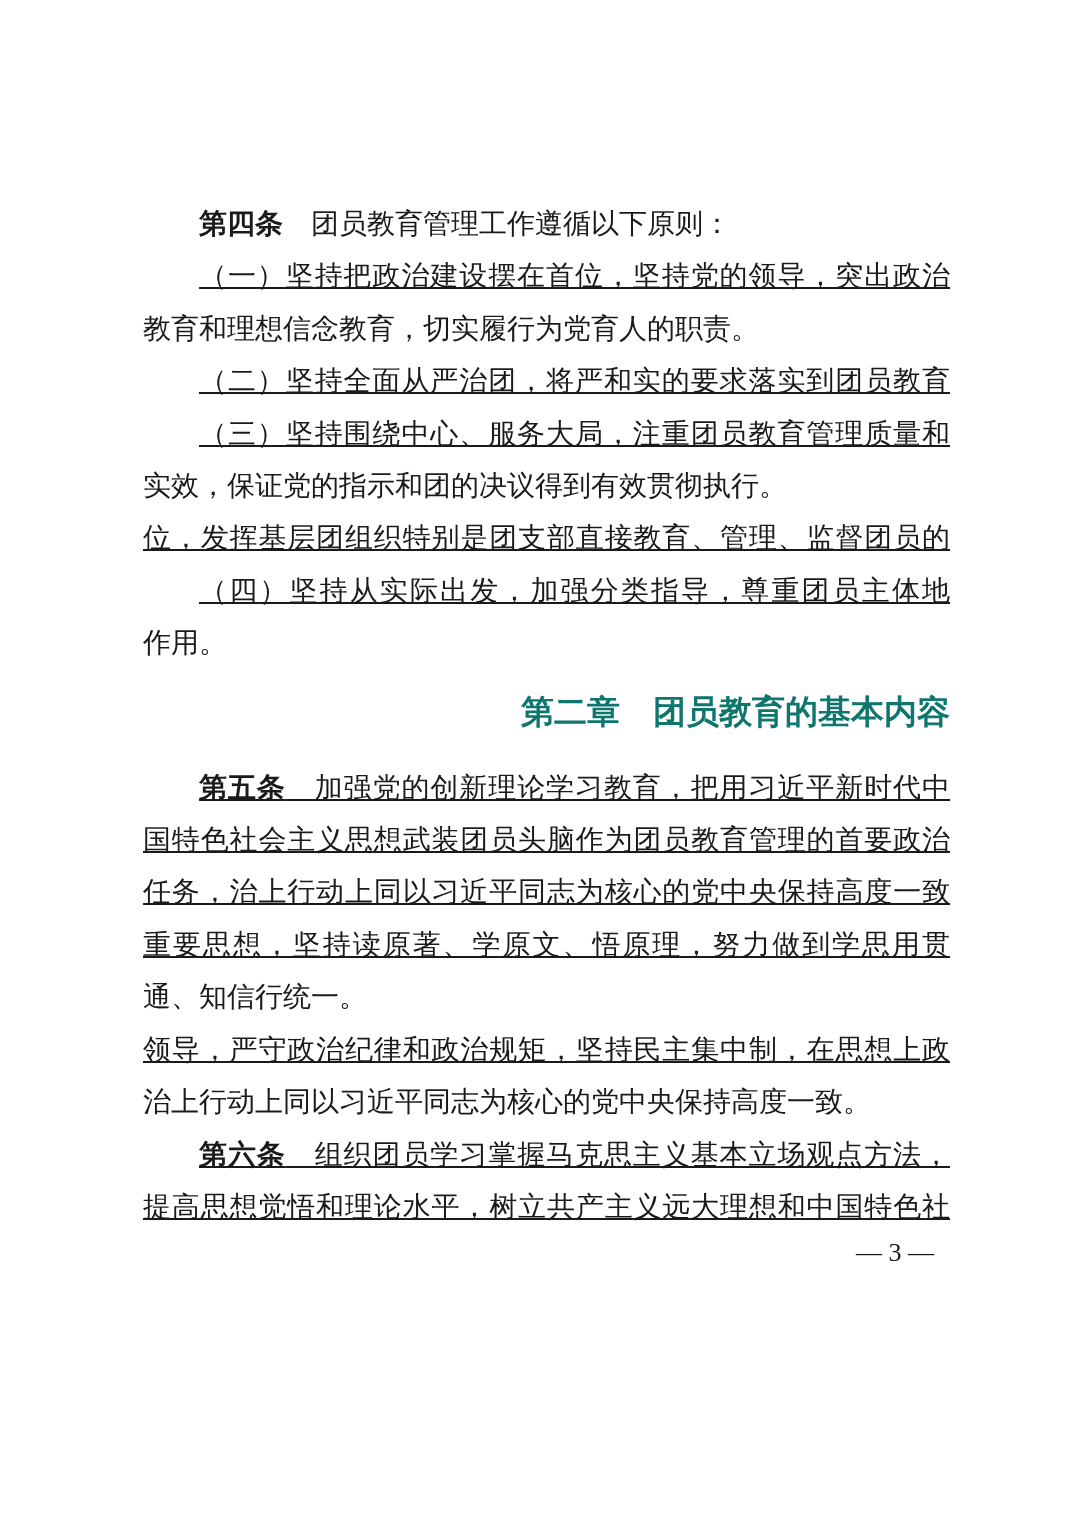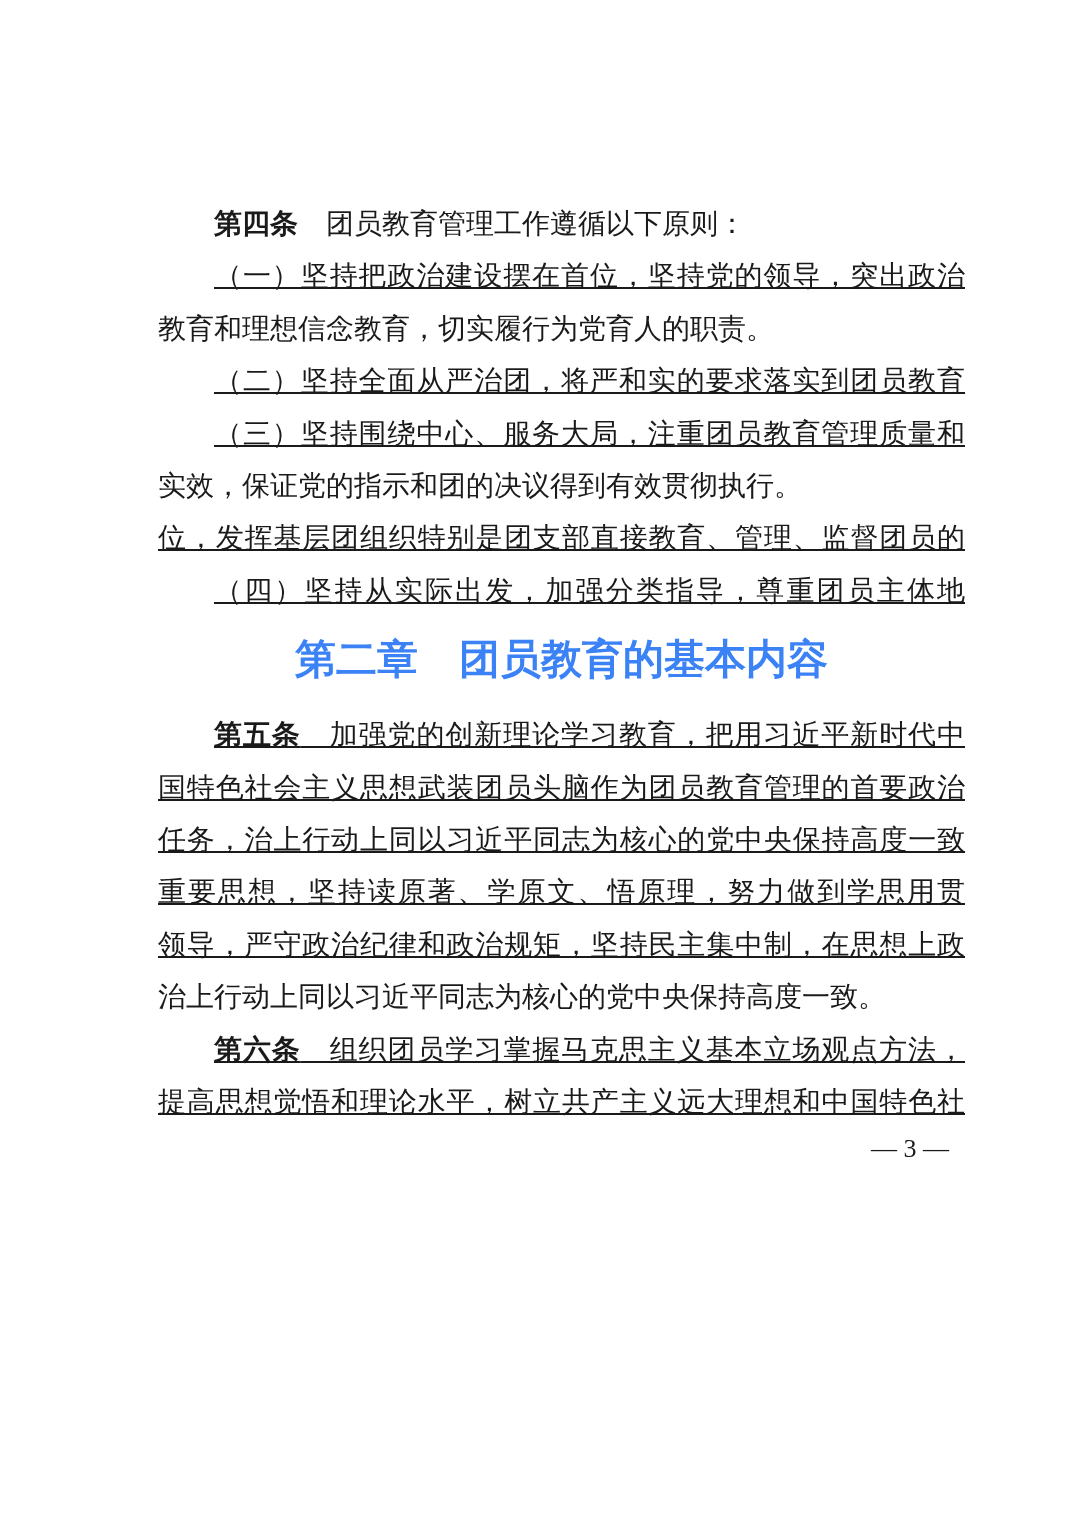--- a/index.html
+++ b/index.html
@@ -7,21 +7,21 @@
     width: 1080px;
     height: 1528px;
     background: #ffffff;
     position: relative;
     font-family: "Liberation Serif", serif;
     color: #1a1a1a;
     overflow: hidden;
   }
   .doc {
     position: absolute;
-    left: 158px;
+    left: 143px;
     top: 198px;
     width: 807px;
   }
   .ln {
     margin: 0;
     font-size: 28px;
     line-height: 52.4px;
     text-align: left;
     word-break: keep-all;
   }
@@ -31,26 +31,26 @@
     word-break: normal;
     text-decoration: underline;
   }
   .indent { text-indent: 56px; }
   .lead {
     font-weight: bold;
     font-family: "Liberation Sans", sans-serif;
   }
   .chapter {
     margin: 14px 0 22px 0;
-    font-size: 41px;
+    font-size: 33px;
     line-height: 56px;
     font-weight: bold;
-    text-align: center;
+    text-align: right;
     font-family: "Liberation Sans", sans-serif;
-    color: #3b82f6;
+    color: #0f766e;
   }
   .footer {
     font-size: 26px;
     line-height: 40px;
     text-align: right;
     padding-right: 16px;
   }
 </style>
 </head>
 <body>
@@ -62,28 +62,30 @@
   <p class="ln indent full">（一）坚持把政治建设摆在首位，坚持党的领导，突出政治</p>
   <p class="ln">教育和理想信念教育，切实履行为党育人的职责。</p>
 
   <p class="ln indent full">（二）坚持全面从严治团，将严和实的要求落实到团员教育</p>
 
   <p class="ln indent full">（三）坚持围绕中心、服务大局，注重团员教育管理质量和</p>
   <p class="ln">实效，保证党的指示和团的决议得到有效贯彻执行。</p>
 
   <p class="ln full">位，发挥基层团组织特别是团支部直接教育、管理、监督团员的</p>
   <p class="ln indent full">（四）坚持从实际出发，加强分类指导，尊重团员主体地</p>
+  <p class="ln">作用。</p>
 
 
   <h2 class="chapter">第二章　团员教育的基本内容</h2>
 
   <p class="ln indent full"><b class="lead">第五条</b><span>　加强党的创新理论学习教育，把用习近平新时代中</span></p>
   <p class="ln full">国特色社会主义思想武装团员头脑作为团员教育管理的首要政治</p>
   <p class="ln full">任务，治上行动上同以习近平同志为核心的党中央保持高度一致</p>
   <p class="ln full">重要思想，坚持读原著、学原文、悟原理，努力做到学思用贯</p>
+  <p class="ln">通、知信行统一。</p>
 
   <p class="ln full">领导，严守政治纪律和政治规矩，坚持民主集中制，在思想上政</p>
   <p class="ln">治上行动上同以习近平同志为核心的党中央保持高度一致。</p>
 
   <p class="ln indent full"><b class="lead">第六条</b><span>　组织团员学习掌握马克思主义基本立场观点方法，</span></p>
   <p class="ln full">提高思想觉悟和理论水平，树立共产主义远大理想和中国特色社</p>
 
   <div class="footer"><span>— 3 —</span></div>
 
 </main>

